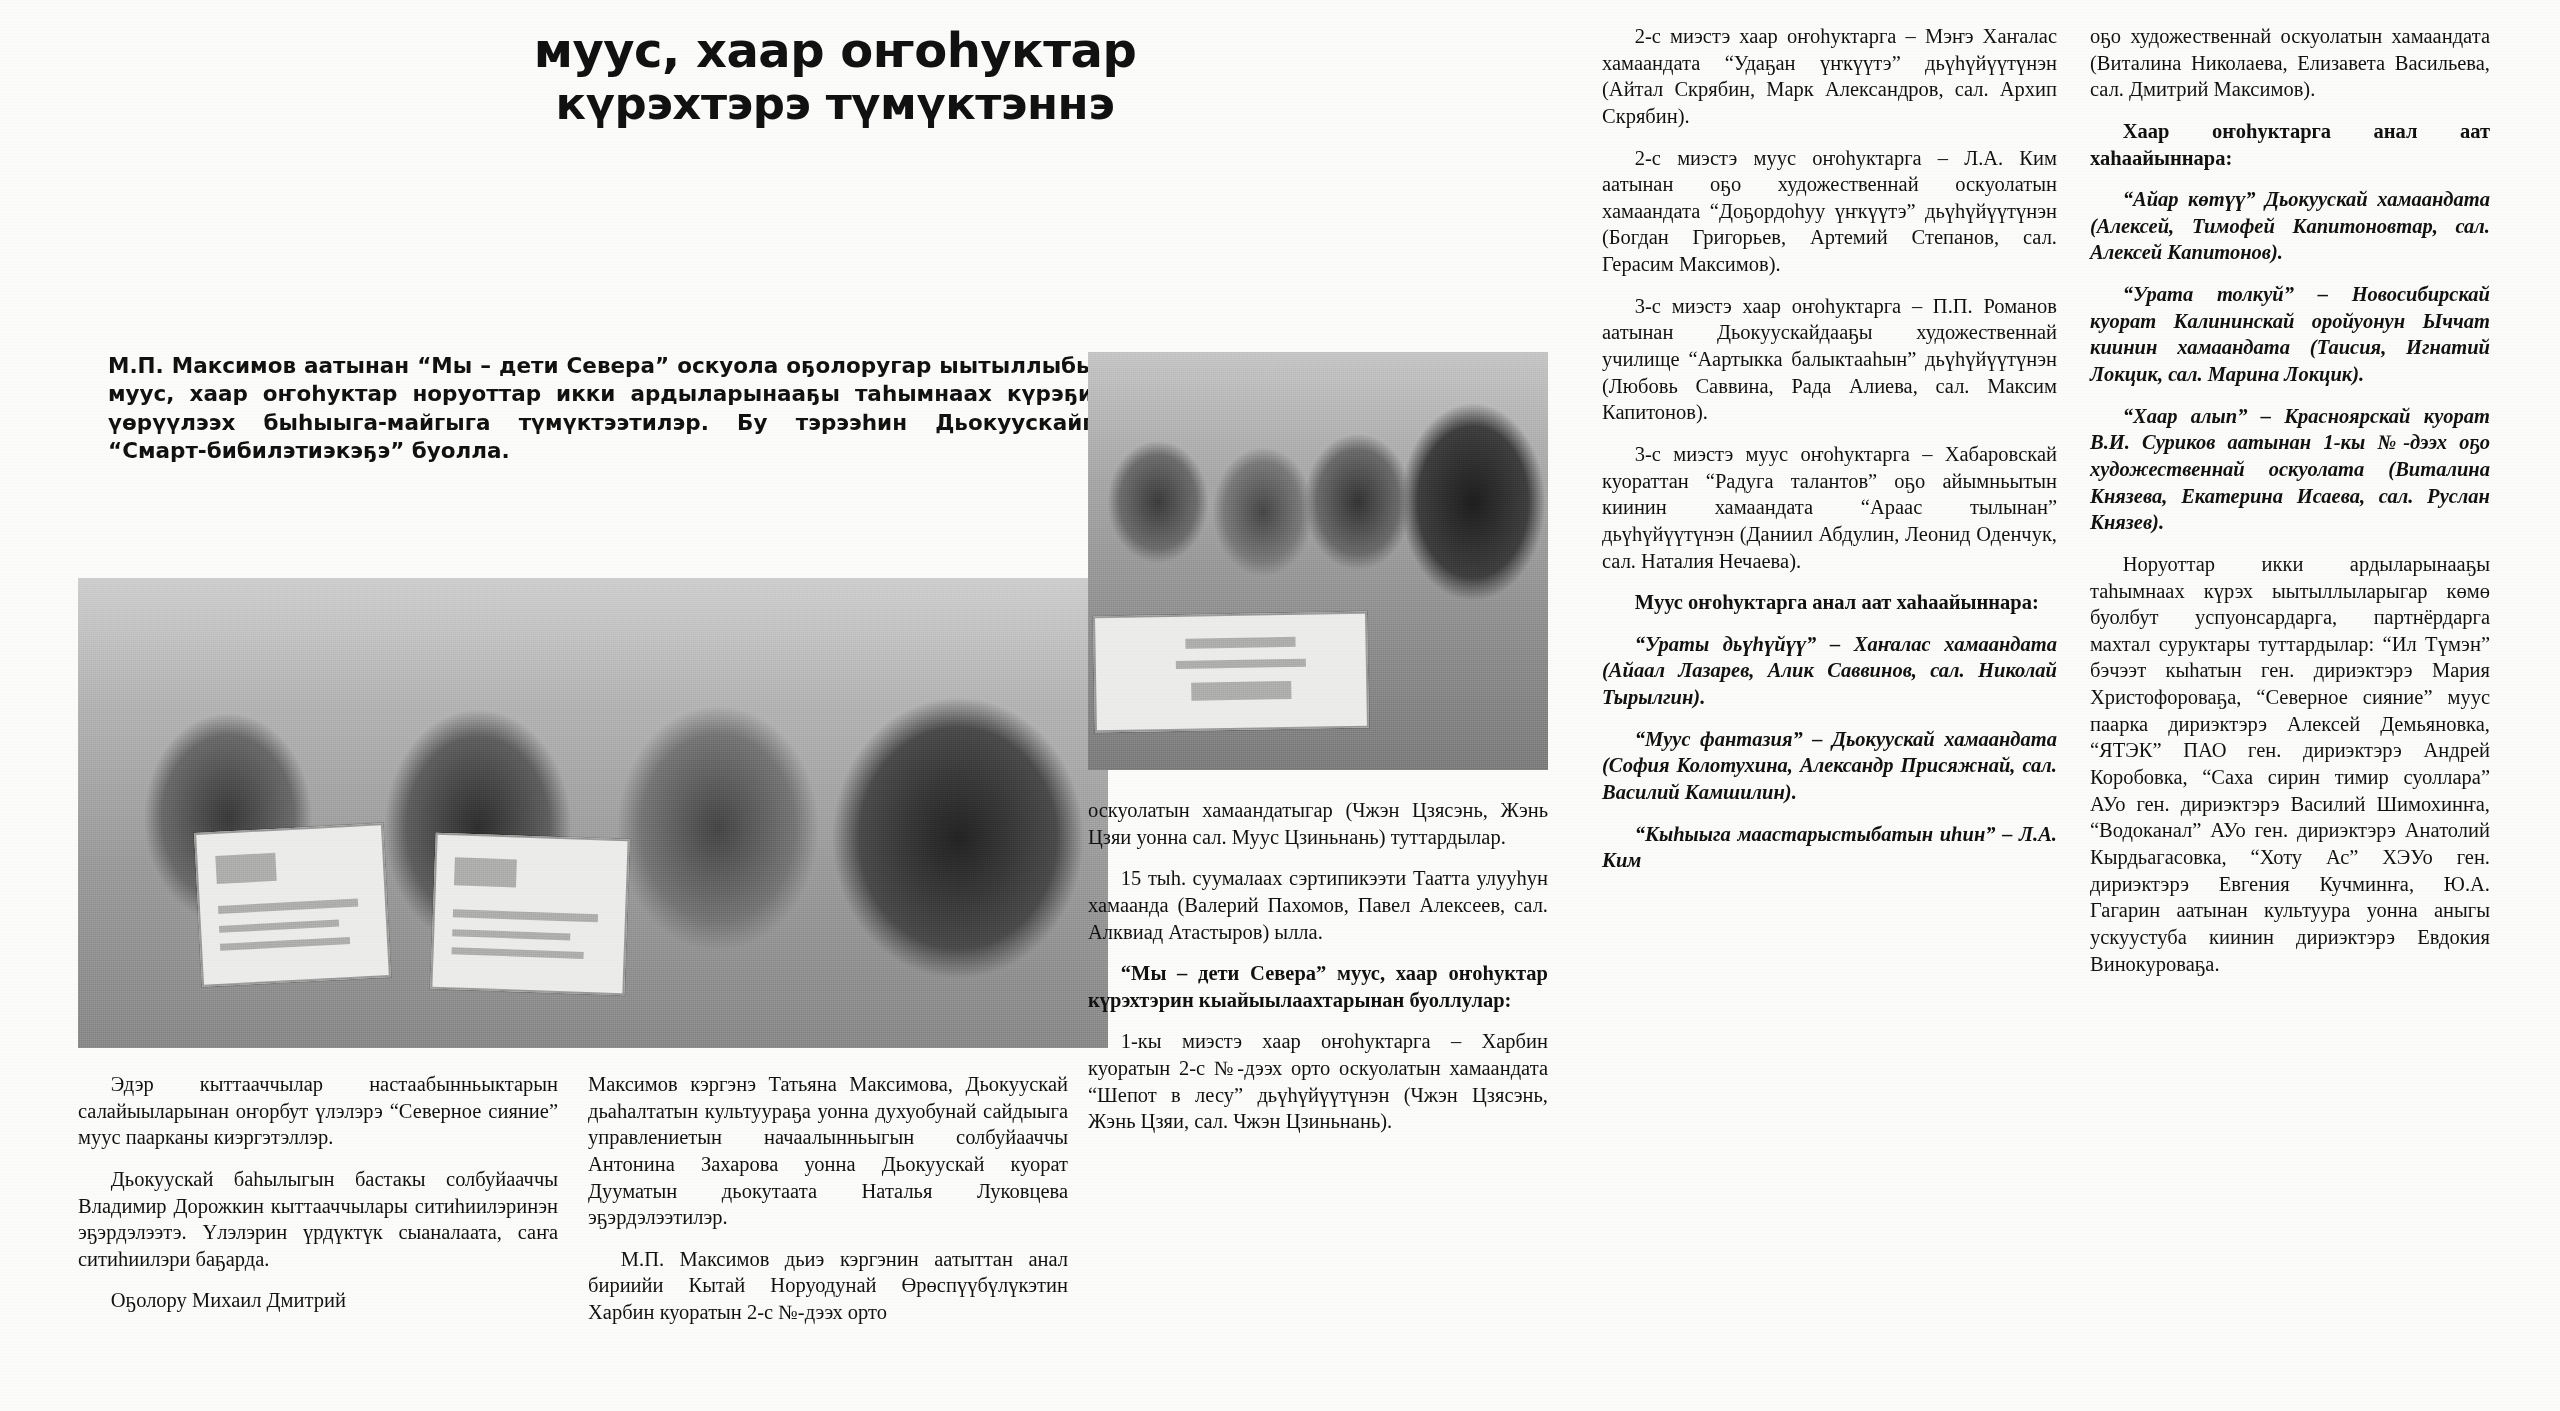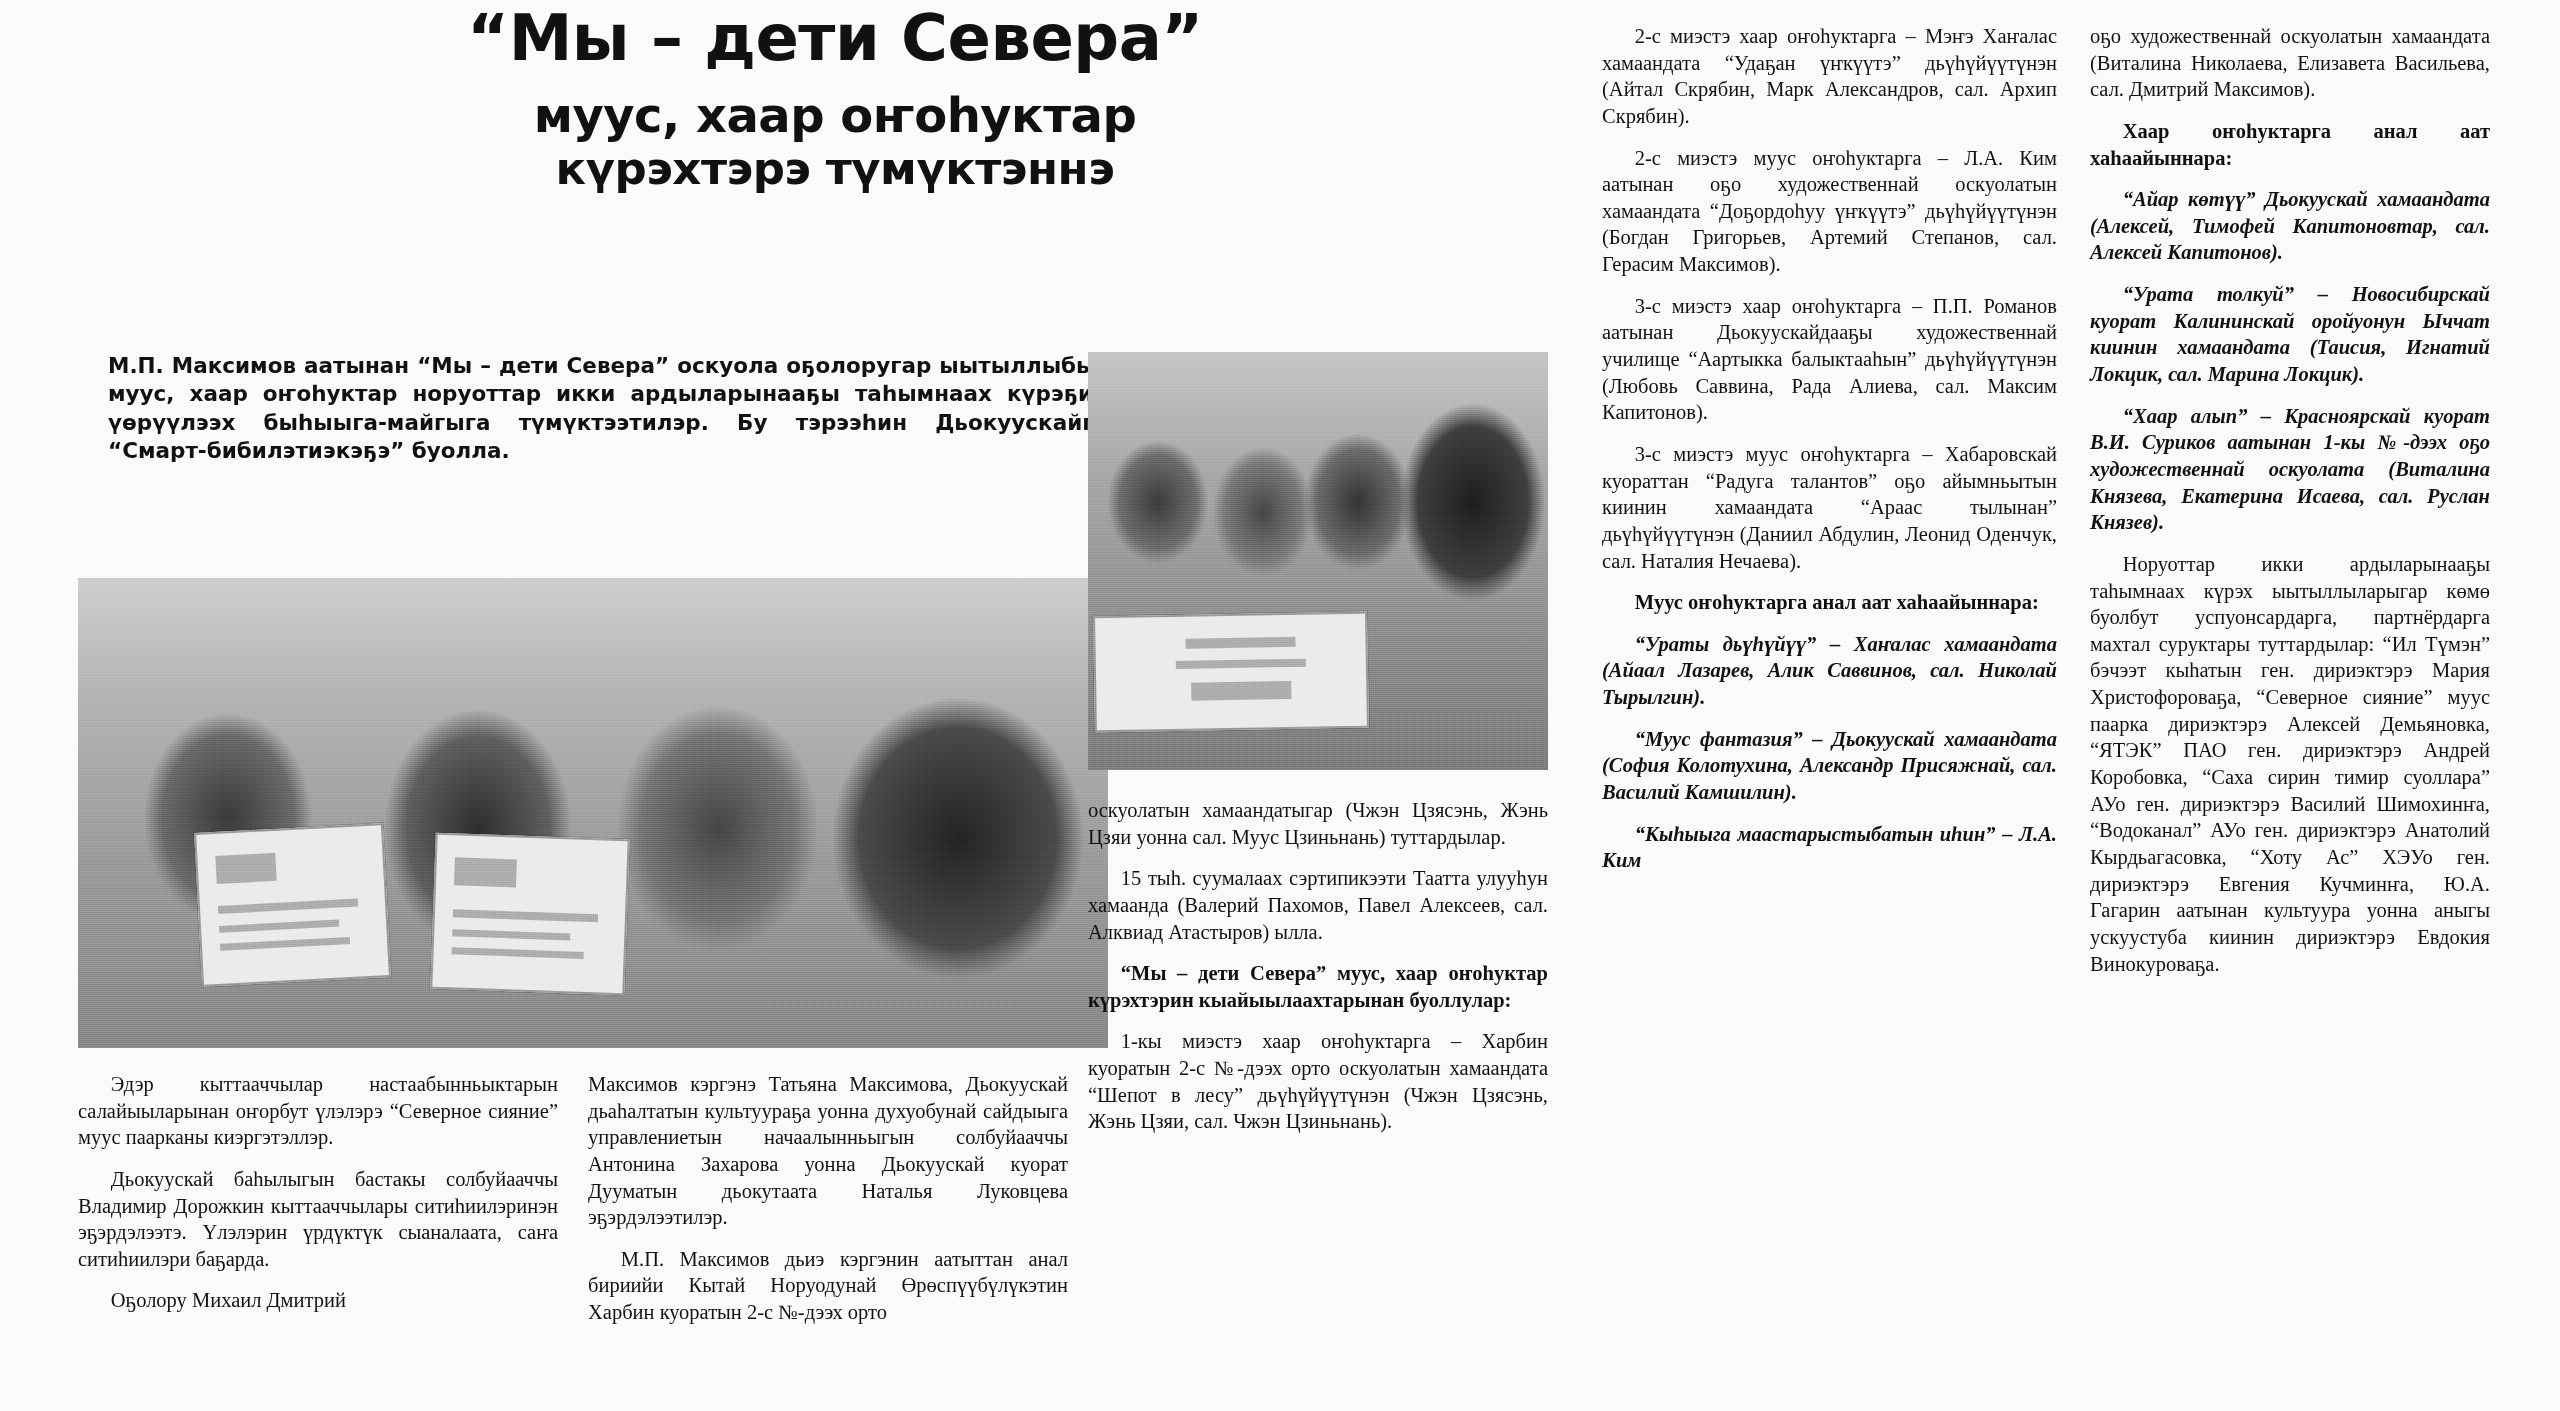--- a/index.html
+++ b/index.html
@@ -141,21 +141,20 @@
   #col-c { left: 1088px; top: 782px;  width: 460px; }
   #col-d { left: 1602px; top: 8px;   width: 455px; }
   #col-e { left: 2090px; top: 8px;   width: 400px; }
 </style>
 </head>
 <body>
 
 <div class="page">
 
   <div class="headline">
-    <span class="l1">“Мы – дети Севера”</span>
     <span class="l2">муус, хаар оҥоһуктар</span>
     <span class="l3">күрэхтэрэ түмүктэннэ</span>
   </div>
 
   <div class="lead">М.П. Максимов аатынан “Мы – дети Севера” оскуола оҕолоругар ыытыллыбыт муус, хаар оҥоһуктар норуоттар икки ардыларынааҕы таһымнаах күрэҕин үөрүүлээх быһыыга-майгыга түмүктээтилэр. Бу тэрээһин Дьокуускайга “Смарт-бибилэтиэкэҕэ” буолла.</div>
 
   <div class="photo" id="photo-main">
     <div class="tone ph-main-bg"></div>
     <div class="cert" style="left:120px; top:250px; width:185px; height:150px; transform:rotate(-3deg);">
       <div class="bar" style="left:18px; top:22px; width:60px; height:28px;"></div>

